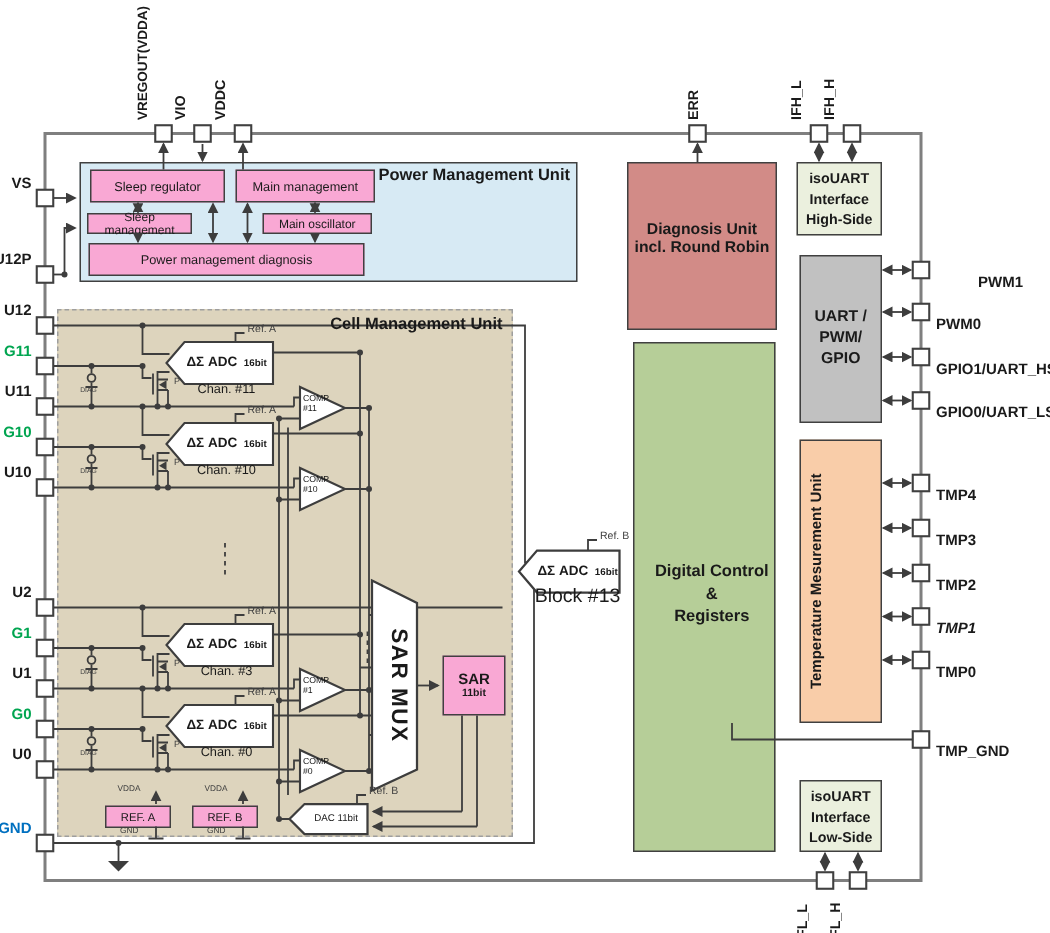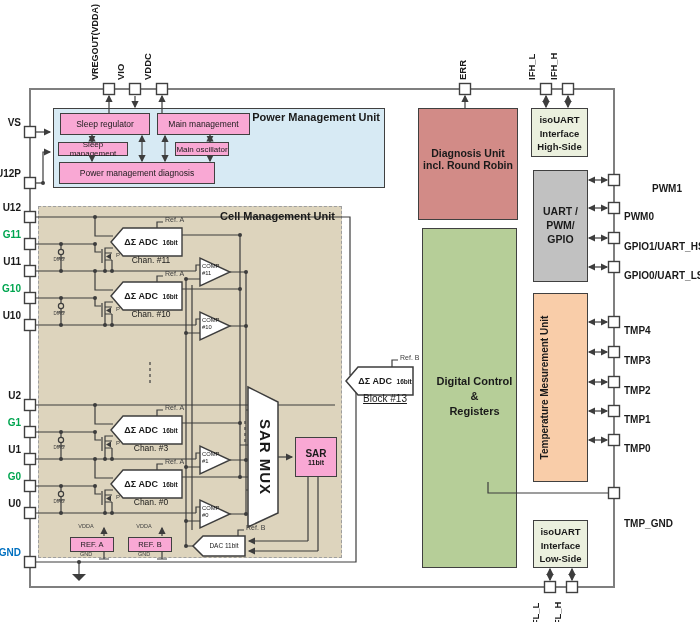--- a/index.html
+++ b/index.html
@@ -29,22 +29,22 @@
   <div class="blk" style="left:418px;top:108px;width:100px;height:112px;background:#d28b87;"></div>
   <div class="blk" style="left:422px;top:228px;width:95px;height:340px;background:#b6ce98;"></div>
   <div class="blk" style="left:533px;top:170px;width:55px;height:112px;background:#c1c1c1;"></div>
   <div class="blk" style="left:533px;top:293px;width:55px;height:189px;background:#f9cda9;"></div>
   <div class="blk" style="left:531px;top:108px;width:57px;height:49px;background:#ebf0de;"></div>
   <div class="blk" style="left:533px;top:520px;width:55px;height:48px;background:#ebf0de;"></div>
 
   <div class="box" style="left:60px;top:113px;width:90px;height:22px;font-size:8.5px;">Sleep regulator</div>
   <div class="box" style="left:157px;top:113px;width:93px;height:22px;font-size:8.5px;">Main management</div>
   <div class="box" style="left:58px;top:142px;width:70px;height:14px;font-size:8px;">Sleep management</div>
-  <div class="box" style="left:175px;top:142px;width:54px;height:14px;font-size:8px;">Main oscillator</div>
-  <div class="box" style="left:59px;top:162px;width:156px;height:22px;font-size:8.5px;">Power management diagnosis</div>
+  <div class="box" style="left:175px;top:142px;width:73px;height:14px;font-size:8px;">Main oscillator</div>
+  <div class="box" style="left:59px;top:162px;width:184px;height:22px;font-size:8.5px;">Power management diagnosis</div>
 
   <div class="box" style="left:70px;top:537px;width:44px;height:15px;font-size:7.5px;">REF. A</div>
   <div class="box" style="left:128px;top:537px;width:44px;height:15px;font-size:7.5px;">REF. B</div>
   <div class="box" style="left:295px;top:437px;width:42px;height:40px;border-width:1.5px;flex-direction:column;">
     <span class="b" style="font-size:10px;">SAR</span>
     <span class="b" style="font-size:7px;">11bit</span>
   </div>
 
   <svg id="wires" width="700" height="622" viewBox="0 0 700 622">
     <defs>
@@ -233,21 +233,21 @@
   </div>
   <div class="t c" style="left:118px;top:473px;width:66px;">
     <span class="b" style="font-size:9px;">ΔΣ ADC</span>
     <span class="b" style="font-size:6.5px;">16bit</span><br>
     <span style="font-size:8.5px;">Chan. #0</span>
   </div>
 
   <div class="t c" style="left:354px;top:370px;width:62px;">
     <span class="b" style="font-size:9px;">ΔΣ ADC</span>
     <span class="b" style="font-size:6.5px;">16bit</span><br>
-    <span style="font-size:10px;text-decoration:underline;">Block #13</span>
+    <span style="font-size:13px;">Block #13</span>
   </div>
   <div class="t small" style="left:400px;top:354px;font-size:7px;">Ref. B</div>
 
   <div class="t" style="left:202px;top:263px;font-size:5.8px;line-height:7px;">
     <span>COMP</span><br>
     <span>#11</span>
   </div>
   <div class="t" style="left:202px;top:317px;font-size:5.8px;line-height:7px;">
     <span>COMP</span><br>
     <span>#10</span>
@@ -296,23 +296,23 @@
   <div class="t b r" style="left:-39px;top:498px;width:60px;font-size:10px;">U0</div>
   <div class="t b r gnd" style="left:-39px;top:547px;width:60px;font-size:10px;">GND</div>
 
   <div class="t b" style="left:624px;top:183px;font-size:10px;margin-left:28px;">PWM1</div>
   <div class="t b" style="left:624px;top:211px;font-size:10px;">PWM0</div>
   <div class="t b" style="left:624px;top:241px;font-size:10px;">GPIO1/UART_HS</div>
   <div class="t b" style="left:624px;top:270px;font-size:10px;">GPIO0/UART_LS</div>
   <div class="t b" style="left:624px;top:325px;font-size:10px;">TMP4</div>
   <div class="t b" style="left:624px;top:355px;font-size:10px;">TMP3</div>
   <div class="t b" style="left:624px;top:385px;font-size:10px;">TMP2</div>
-  <div class="t b" style="left:624px;top:414px;font-size:10px;">TMP1</div>
+  <div class="t b" style="left:624px;top:414px;font-size:10px;font-style:italic;">TMP1</div>
   <div class="t b" style="left:624px;top:443px;font-size:10px;">TMP0</div>
-  <div class="t b" style="left:624px;top:496px;font-size:10px;margin-top:22px;">TMP_GND</div>
+  <div class="t b" style="left:624px;top:496px;font-size:10px;">TMP_GND</div>
 
   <div class="t b vtextU" style="left:102px;top:68px;width:74px;height:12px;font-size:9px;">VREGOUT(VDDA)</div>
   <div class="t b vtextU" style="left:128px;top:68px;width:26px;height:12px;font-size:9.5px;">VIO</div>
   <div class="t b vtextU" style="left:155px;top:68px;width:36px;height:12px;font-size:9.5px;">VDDC</div>
   <div class="t b vtextU" style="left:470px;top:68px;width:26px;height:12px;font-size:9.5px;">ERR</div>
   <div class="t b vtextU" style="left:539px;top:68px;width:34px;height:12px;font-size:9.5px;">IFH_L</div>
   <div class="t b vtextU" style="left:561px;top:68px;width:34px;height:12px;font-size:9.5px;">IFH_H</div>
 
   <div class="t b vtextU" style="left:543px;top:616px;width:34px;height:12px;font-size:9.5px;">IFL_L</div>
   <div class="t b vtextU" style="left:565px;top:616px;width:34px;height:12px;font-size:9.5px;">IFL_H</div>

